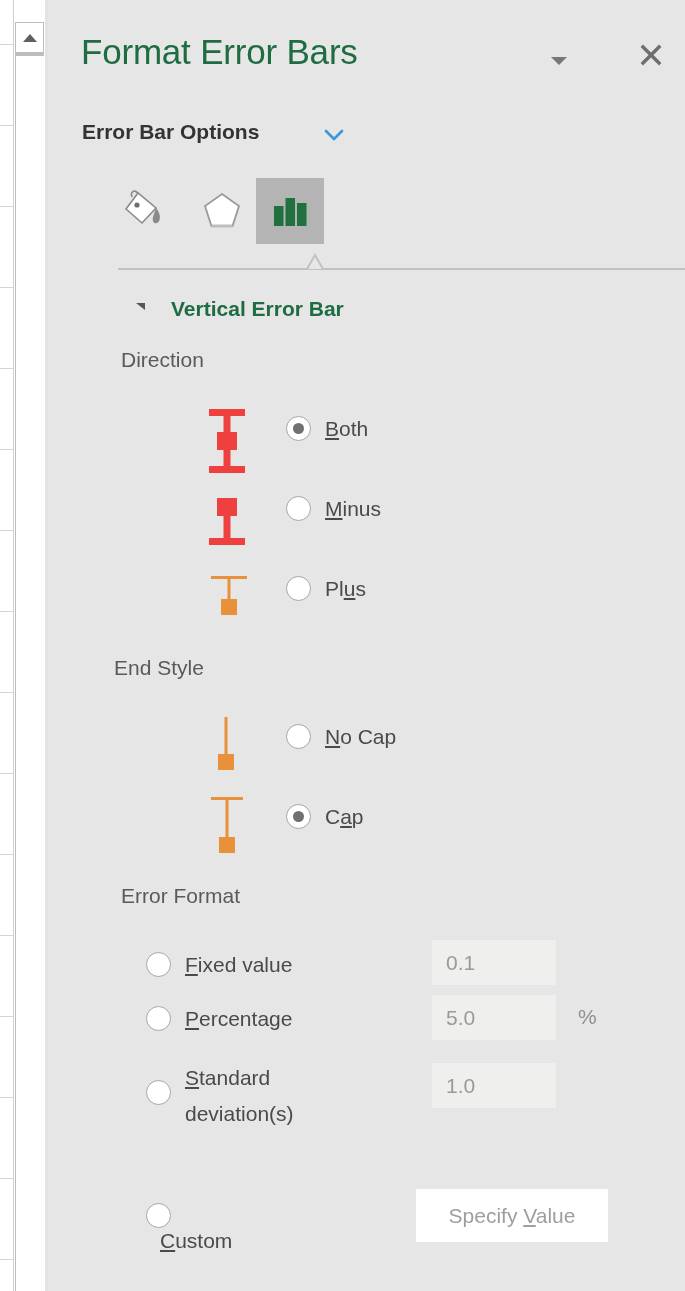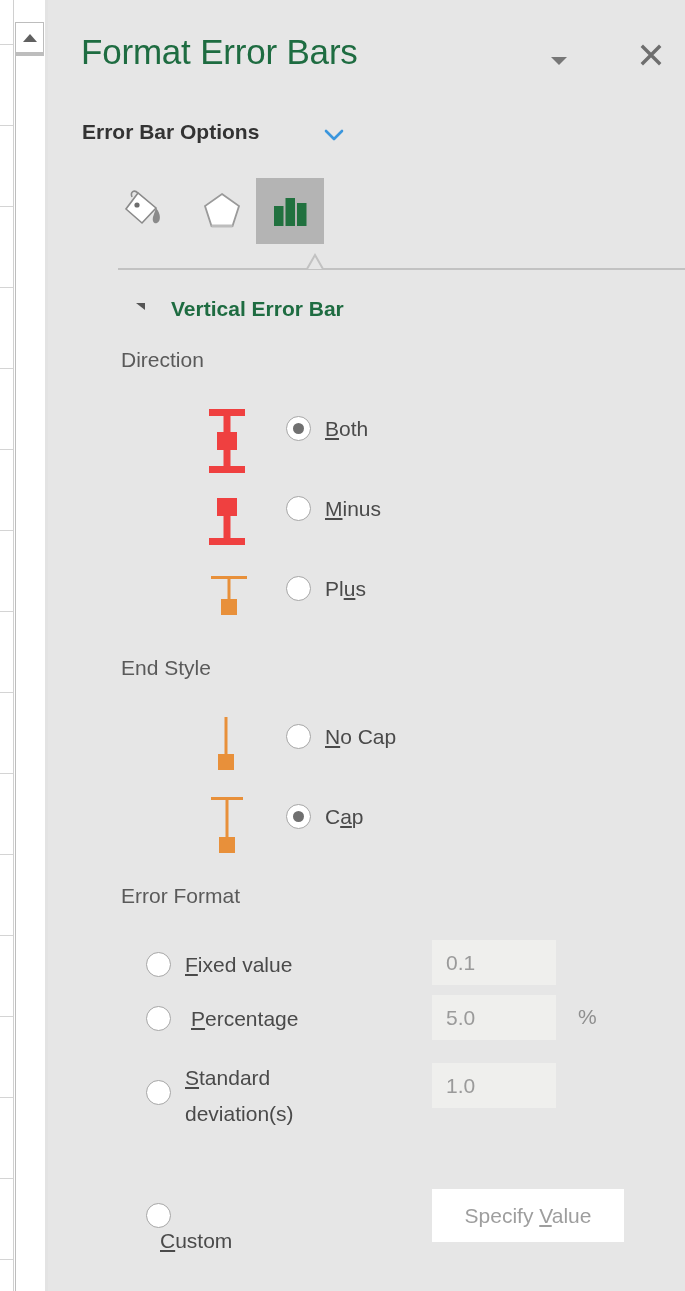--- a/index.html
+++ b/index.html
@@ -209,21 +209,21 @@
         <rect x="3" y="4" width="36" height="3" fill="#e8903a"></rect>
         <rect x="19.5" y="4" width="3" height="26" fill="#e8903a"></rect>
         <rect x="13" y="27" width="16" height="16" fill="#e8903a"></rect>
       </svg>
     </div>
     <div class="radio-row" style="left:238px;top:576px;">
       <span class="radio"></span>
       <span class="radio-label">Pl<u class="acc">u</u>s</span>
     </div>
 
-    <div class="grp-label" style="left:73px;top:656px;">End Style</div>
+    <div class="grp-label" style="left:66px;top:656px;">End Style</div>
 
     <div class="prev" style="left:165px;top:714px;">
       <svg width="38" height="58" viewBox="0 0 38 58">
         <rect x="11.5" y="3" width="3" height="42" fill="#e8903a"></rect>
         <rect x="5" y="40" width="16" height="16" fill="#e8903a"></rect>
       </svg>
     </div>
     <div class="radio-row" style="left:238px;top:724px;">
       <span class="radio"></span>
       <span class="radio-label"><u class="acc">N</u>o Cap</span>
@@ -242,36 +242,36 @@
     </div>
 
     <div class="grp-label" style="left:73px;top:884px;">Error Format</div>
 
     <div class="radio-row" style="left:98px;top:952px;">
       <span class="radio"></span>
       <span class="radio-label"><u class="acc">F</u>ixed value</span>
     </div>
     <input class="fld" style="left: 384px; top: 940px; width: 124px; height: 45px;" disabled="" value="0.1">
 
-    <div class="radio-row" style="left:98px;top:1006px;gap:6px;">
+    <div class="radio-row" style="left:98px;top:1006px;">
       <span class="radio"></span>
       <span class="radio-label"><u class="acc">P</u>ercentage</span>
     </div>
     <input class="fld" style="left: 384px; top: 995px; width: 124px; height: 45px;" disabled="" value="5.0">
     <div class="pct" style="left:530px;top:1005px;">%</div>
 
     <div class="radio-row" style="left:98px;top:1060px;">
       <span class="radio" style="margin-top:20px;"></span>
       <span class="radio-label wrap"><u class="acc">S</u>tandard deviation(s)</span>
     </div>
     <input class="fld" style="left: 384px; top: 1063px; width: 124px; height: 45px;" disabled="" value="1.0">
 
 
     <div class="radio-row" style="left:98px;top:1203px;flex-direction:column;">
       <span class="radio"></span>
       <span class="radio-label"><u class="acc">C</u>ustom</span>
     </div>
-    <div class="specbtn" style="left:384px;top:1189px;width:192px;height:53px;">
+    <div class="specbtn" style="left:368px;top:1189px;width:192px;height:53px;">
       <span>Specify <u class="acc">V</u>alue</span>
     </div>
 
   </div>
 </div>
 
 </body></html>

